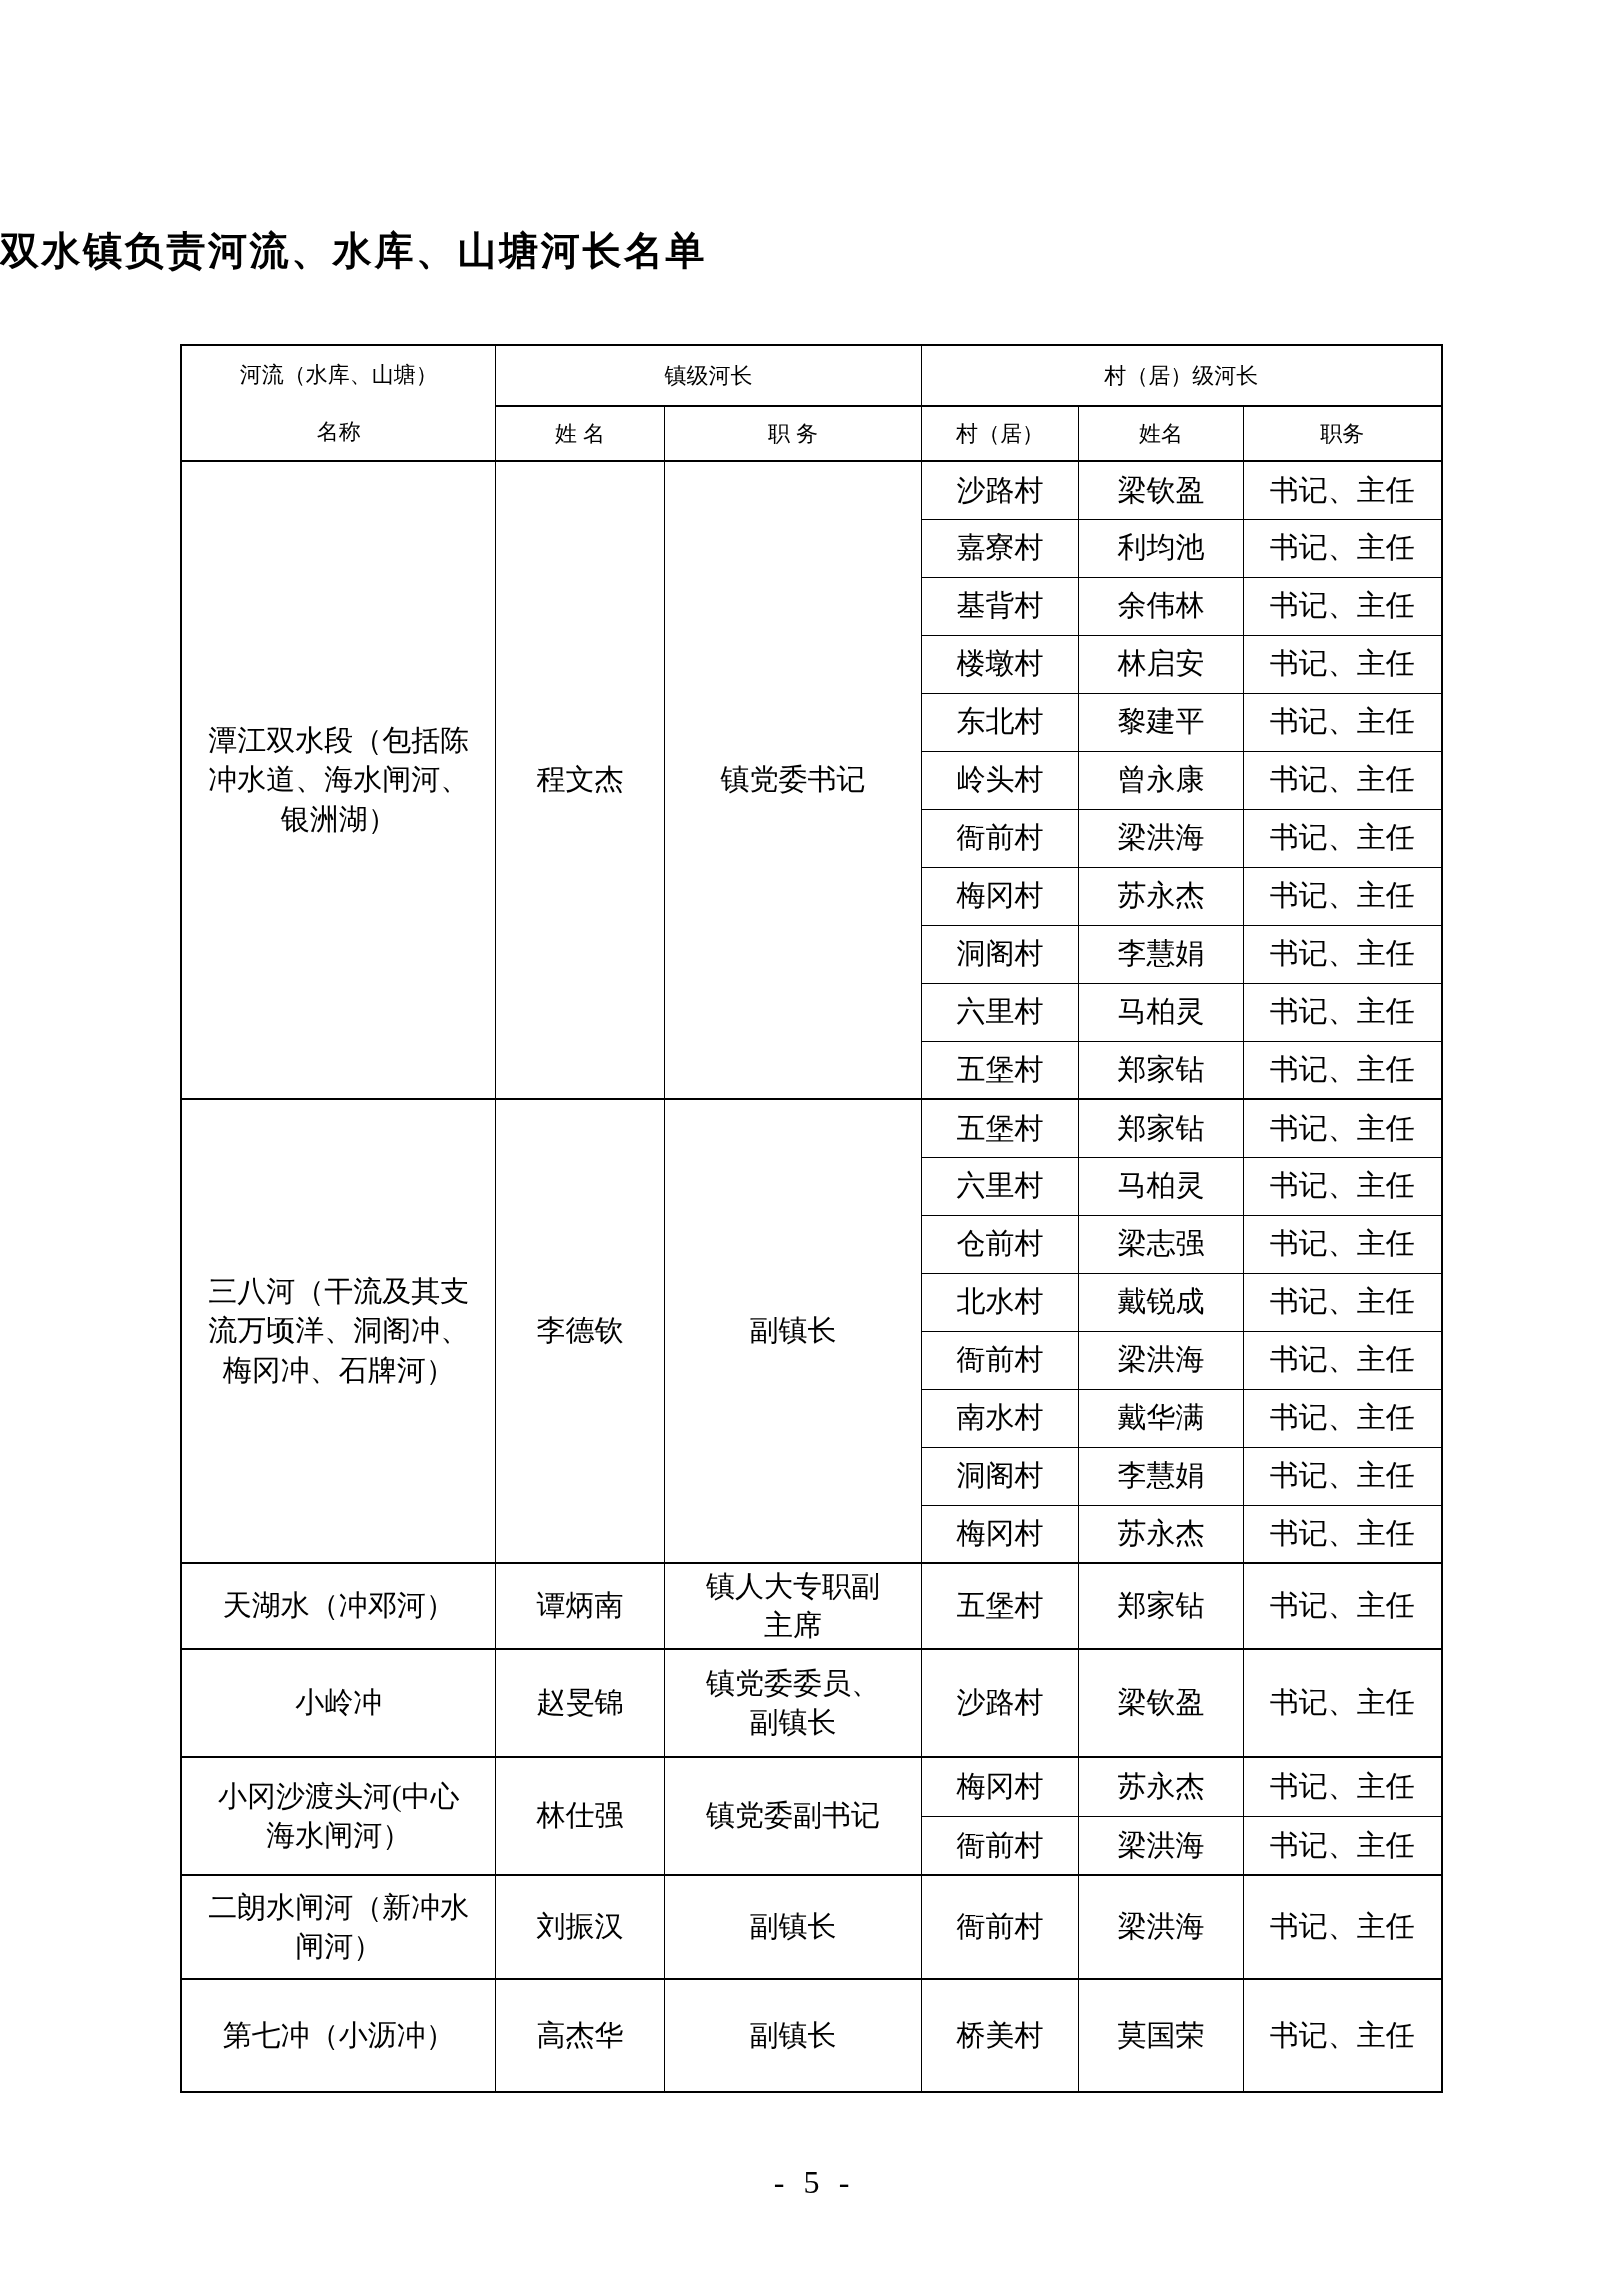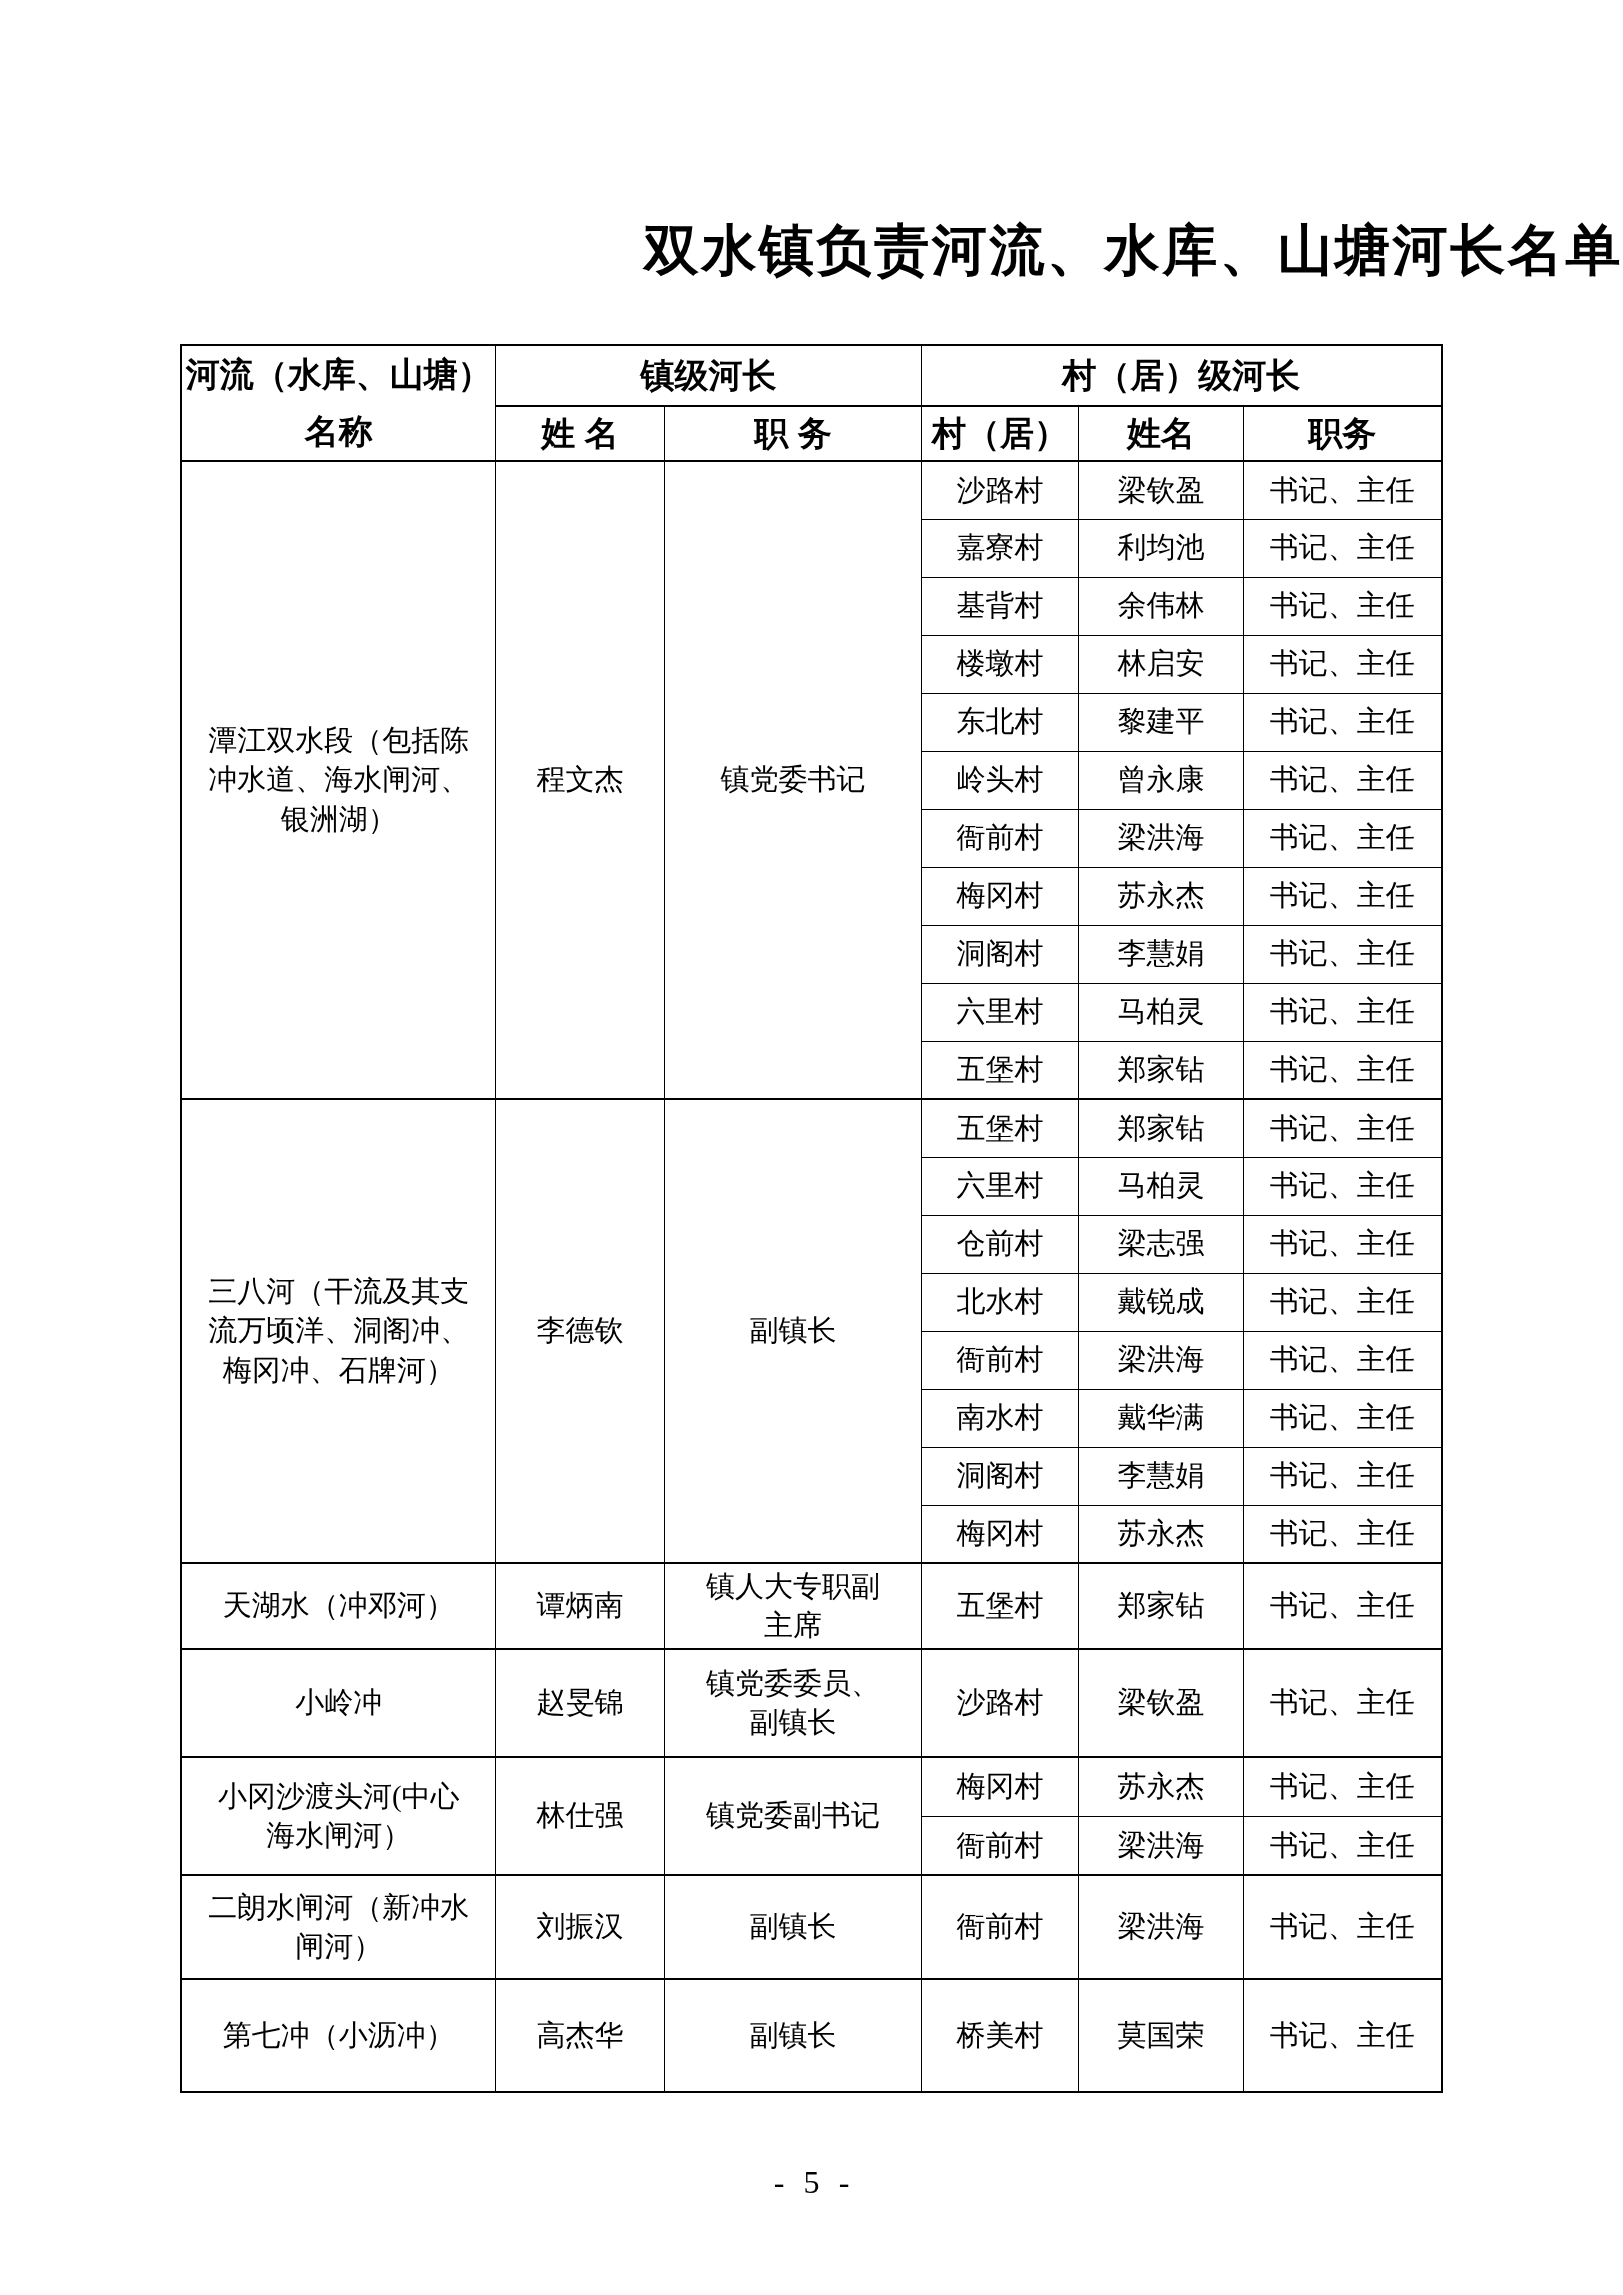--- a/index.html
+++ b/index.html
@@ -10,46 +10,46 @@
   body {
     width: 1623px;
     height: 2295px;
     position: relative;
     font-family: "Liberation Serif", "DejaVu Serif", serif;
     color: #000;
   }
   .title {
     margin: 0;
     padding-top: 215px;
-    font-size: 55px;
+    font-size: 39px;
     line-height: 72px;
     font-weight: bold;
-    text-align: right;
+    text-align: left;
     letter-spacing: 2.6px;
     font-family: "Liberation Serif", "DejaVu Serif", serif;
   }
   table.rc-table {
     border-collapse: collapse;
     table-layout: fixed;
     width: 1261px;
     margin: 57px auto 0 auto;
     border: 2px solid #000;
   }
   .rc-table th, .rc-table td {
     border: 1.5px solid #000;
     text-align: center;
     vertical-align: middle;
     padding: 0 5.1px;
     white-space: pre-line;
     overflow: hidden;
   }
   .rc-table thead th {
     font-family: "Liberation Sans", "DejaVu Sans", sans-serif;
-    font-size: 34px;
-    font-weight: bold;
+    font-size: 22px;
+    font-weight: normal;
     line-height: 1.25;
   }
   .rc-table thead tr.h1 { height: 58px; }
   .rc-table thead tr.h2 { height: 53px; }
   .rc-table thead tr.h1 th { border-bottom-width: 2px; }
   .rc-table thead tr.h2 th { border-bottom-width: 2px; }
   .rc-table th.corner {
     border-bottom-width: 2px;
     line-height: 57px;
     padding: 0;

